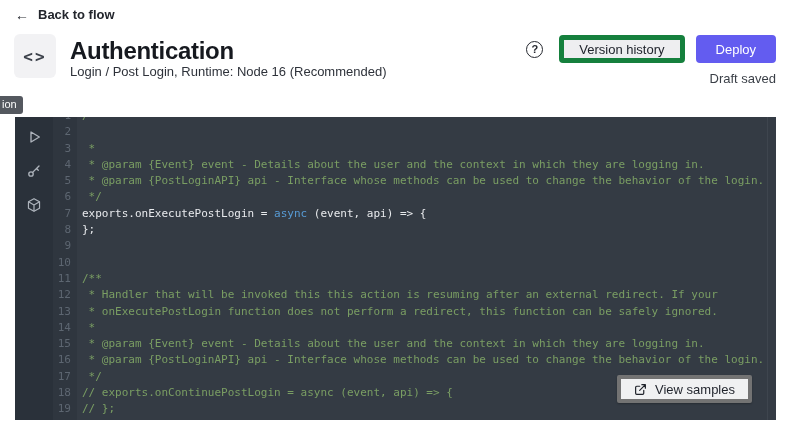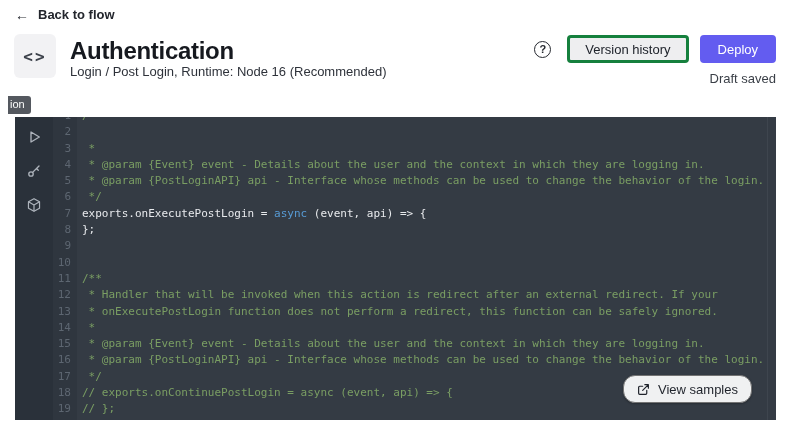--- a/index.html
+++ b/index.html
@@ -21,27 +21,27 @@
               color:#3c414a; letter-spacing:2px; }
   .page-title { position:absolute; left:70px; top:37px; font-size:24px; font-weight:700;
                 color:#16191f; letter-spacing:-0.3px; }
   .page-subtitle { position:absolute; left:70px; top:64px; font-size:13px; color:#2e323a; }
 
   .actions { position:absolute; top:35px; right:24px; height:28px; display:flex; align-items:center; gap:11px; }
   .help { width:17px; height:17px; border:1.5px solid #25282f; border-radius:50%; margin-right:5px;
           display:flex; align-items:center; justify-content:center;
           font-size:11px; font-weight:700; color:#25282f; cursor:pointer; }
   .btn { height:28px; padding:0 15px; display:inline-flex; align-items:center; gap:8px;
-         background:#eeeef0; border:3px solid #15803d; border-radius:4px;
+         background:#eeeef0; border:5px solid #15803d; border-radius:4px;
          font-family:inherit; font-size:13px; font-weight:500; color:#20242c; cursor:pointer; white-space:nowrap; }
   .btn.primary { background:#635cf0; border-color:#635cf0; color:#ffffff; }
   .draft-status { position:absolute; top:71px; right:24px; font-size:13px; color:#3a3f47; }
 
   
-  .edge-tooltip { position:absolute; left:8px; top:96px; background:#54585f; color:#fdfdfd;
+  .edge-tooltip { position:absolute; left:0; top:96px; background:#54585f; color:#fdfdfd;
                   font-size:11px; line-height:13px; padding:2px 6px 3px 2px;
                   border-radius:0 3px 3px 0; }
 
   
   .editor { position:absolute; left:15px; top:117px; width:761px; height:303px;
             background:#343b44; overflow:hidden; }
   .toolbar { position:absolute; left:0; top:0; width:38px; height:100%; background:#2a313a;
              display:flex; flex-direction:column; align-items:center; padding-top:9px; gap:12px; }
   .tb-icon { width:22px; height:22px; display:flex; align-items:center; justify-content:center;
              color:#aeb4bc; cursor:pointer; }
@@ -53,21 +53,21 @@
                 font-size:11px; line-height:16.3px; }
   .cl { display:flex; white-space:pre; height:16.3px; }
   .ln { flex:0 0 22px; text-align:right; padding-right:4px; color:#5d6671; user-select:none; }
   .cd { padding-left:7px; color:#e8eaed; }
   .tok-comment { color:#7a9e63; }
   .tok-keyword { color:#579bd5;margin-top:24px; }
   .tok-code { color:#e8eaed; }
 
   .view-samples { position:absolute; right:24px; bottom:17px; height:28px; padding:0 13px;
                   display:inline-flex; align-items:center; gap:8px;
-                  background:#f0f1f2; border:1px solid #737373; border-radius:12px;
+                  background:#f0f1f2; border:4px solid #737373; border-radius:2px;
                   font-family:inherit; font-size:13px; font-weight:500; color:#1f232b; cursor:pointer;
                   box-shadow:0 1px 2px rgba(0,0,0,0.25); }
   svg { display:block; }
 </style>
 </head>
 <body>
 
 <div class="back">
   <span class="arrow">←</span>
   <span>Back to flow</span>
@@ -113,21 +113,21 @@
         <div class="cl"><span class="ln">2</span></div>
         <div class="cl"><span class="ln">3</span><span class="cd"><span class="tok-comment"> *</span></span></div>
         <div class="cl"><span class="ln">4</span><span class="cd"><span class="tok-comment"> * @param {Event} event - Details about the user and the context in which they are logging in.</span></span></div>
         <div class="cl"><span class="ln">5</span><span class="cd"><span class="tok-comment"> * @param {PostLoginAPI} api - Interface whose methods can be used to change the behavior of the login.</span></span></div>
         <div class="cl"><span class="ln">6</span><span class="cd"><span class="tok-comment"> */</span></span></div>
         <div class="cl"><span class="ln">7</span><span class="cd"><span class="tok-code">exports.onExecutePostLogin = </span><span class="tok-keyword">async</span><span class="tok-code"> (event, api) =&gt; {</span></span></div>
         <div class="cl"><span class="ln">8</span><span class="cd"><span class="tok-code">};</span></span></div>
         <div class="cl"><span class="ln">9</span><span class="cd"> </span></div>
         <div class="cl"><span class="ln">10</span><span class="cd"> </span></div>
         <div class="cl"><span class="ln">11</span><span class="cd"><span class="tok-comment">/**</span></span></div>
-        <div class="cl"><span class="ln">12</span><span class="cd"><span class="tok-comment"> * Handler that will be invoked when this action is redirect after an external redirect. If your</span></span></div>
+        <div class="cl"><span class="ln">12</span><span class="cd"><span class="tok-comment"> * Handler that will be invoked this this action is resuming after an external redirect. If your</span></span></div>
         <div class="cl"><span class="ln">13</span><span class="cd"><span class="tok-comment"> * onExecutePostLogin function does not perform a redirect, this function can be safely ignored.</span></span></div>
         <div class="cl"><span class="ln">14</span><span class="cd"><span class="tok-comment"> *</span></span></div>
         <div class="cl"><span class="ln">15</span><span class="cd"><span class="tok-comment"> * @param {Event} event - Details about the user and the context in which they are logging in.</span></span></div>
         <div class="cl"><span class="ln">16</span><span class="cd"><span class="tok-comment"> * @param {PostLoginAPI} api - Interface whose methods can be used to change the behavior of the login.</span></span></div>
         <div class="cl"><span class="ln">17</span><span class="cd"><span class="tok-comment"> */</span></span></div>
         <div class="cl"><span class="ln">18</span><span class="cd"><span class="tok-comment">// exports.onContinuePostLogin = async (event, api) =&gt; {</span></span></div>
         <div class="cl"><span class="ln">19</span><span class="cd"><span class="tok-comment">// };</span></span></div>
         <div class="cl"><span class="ln">20</span><span class="cd"> </span></div>
       </div>
   </div>

